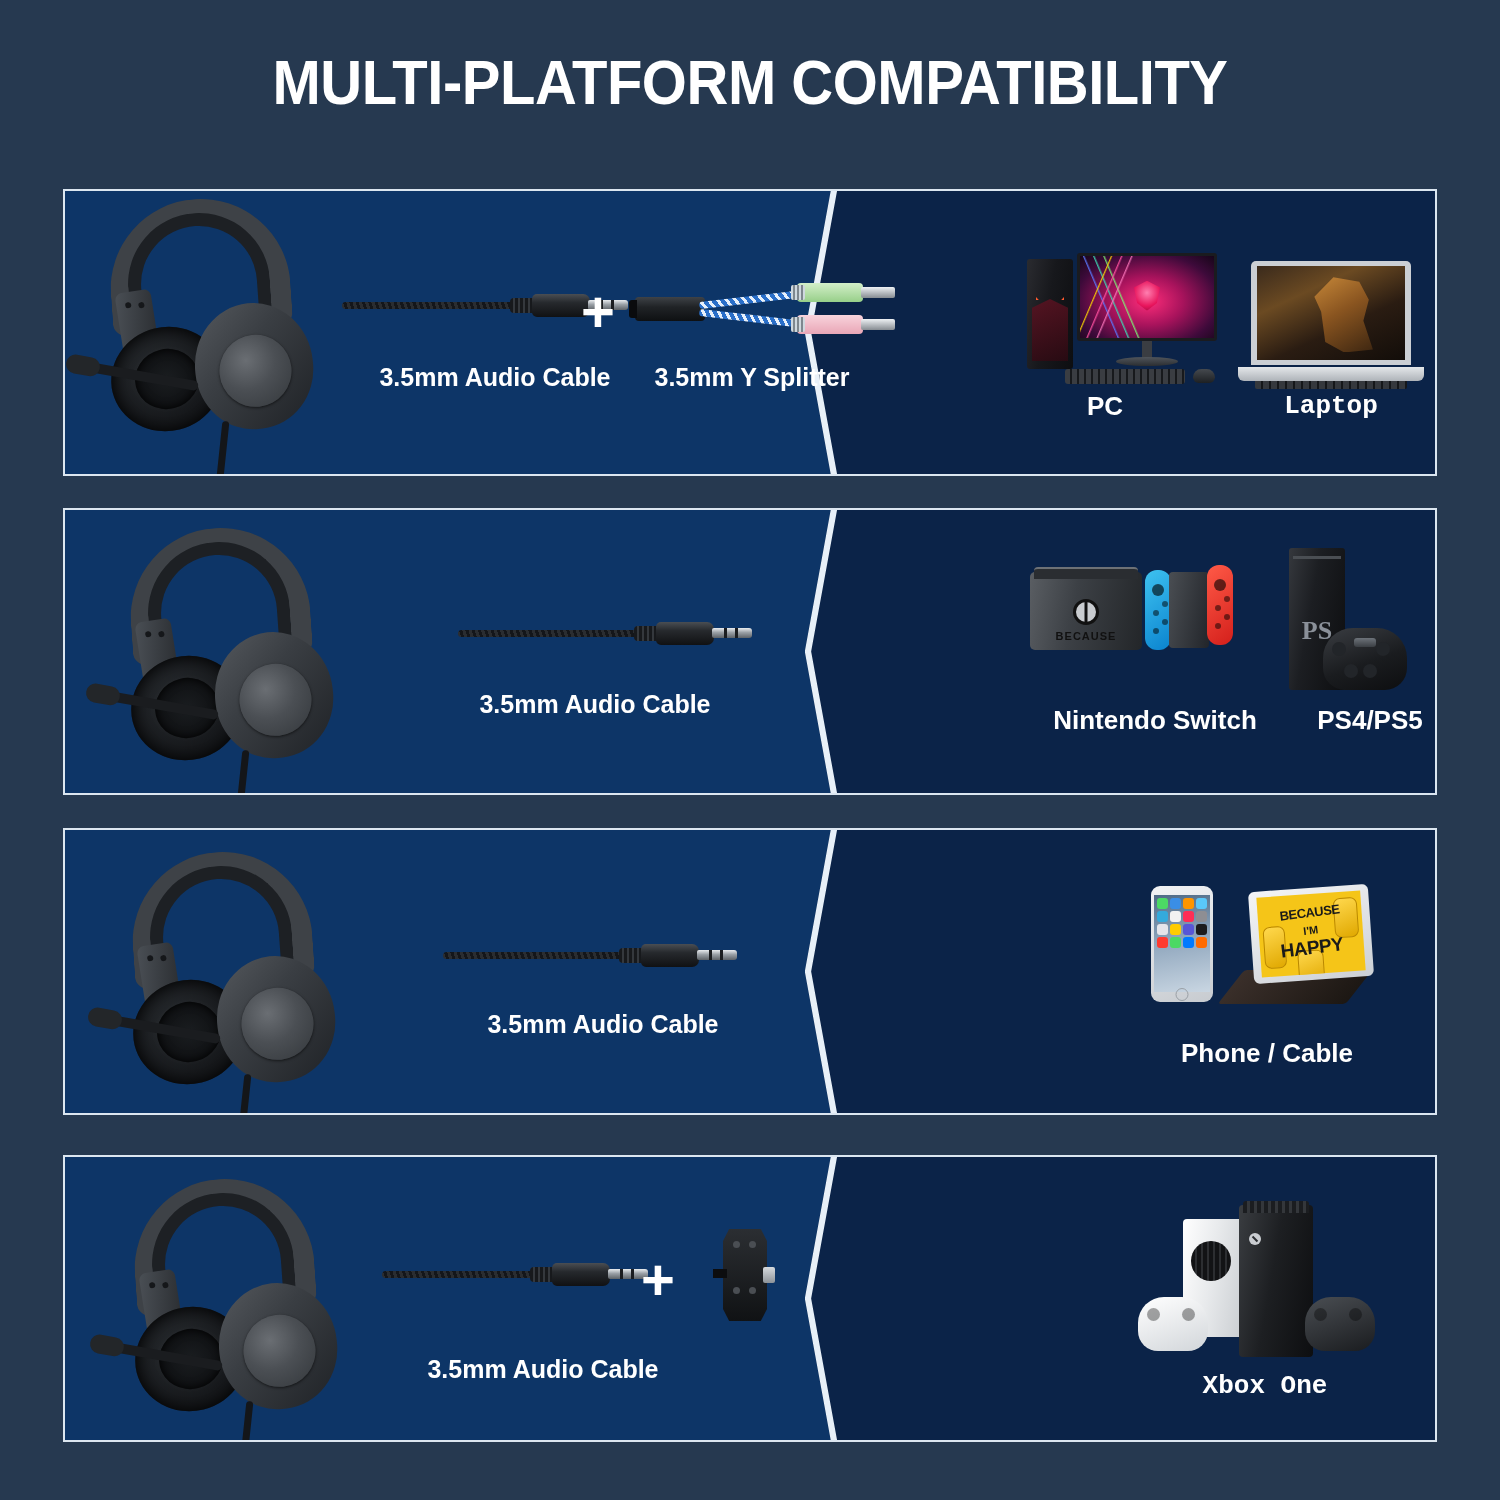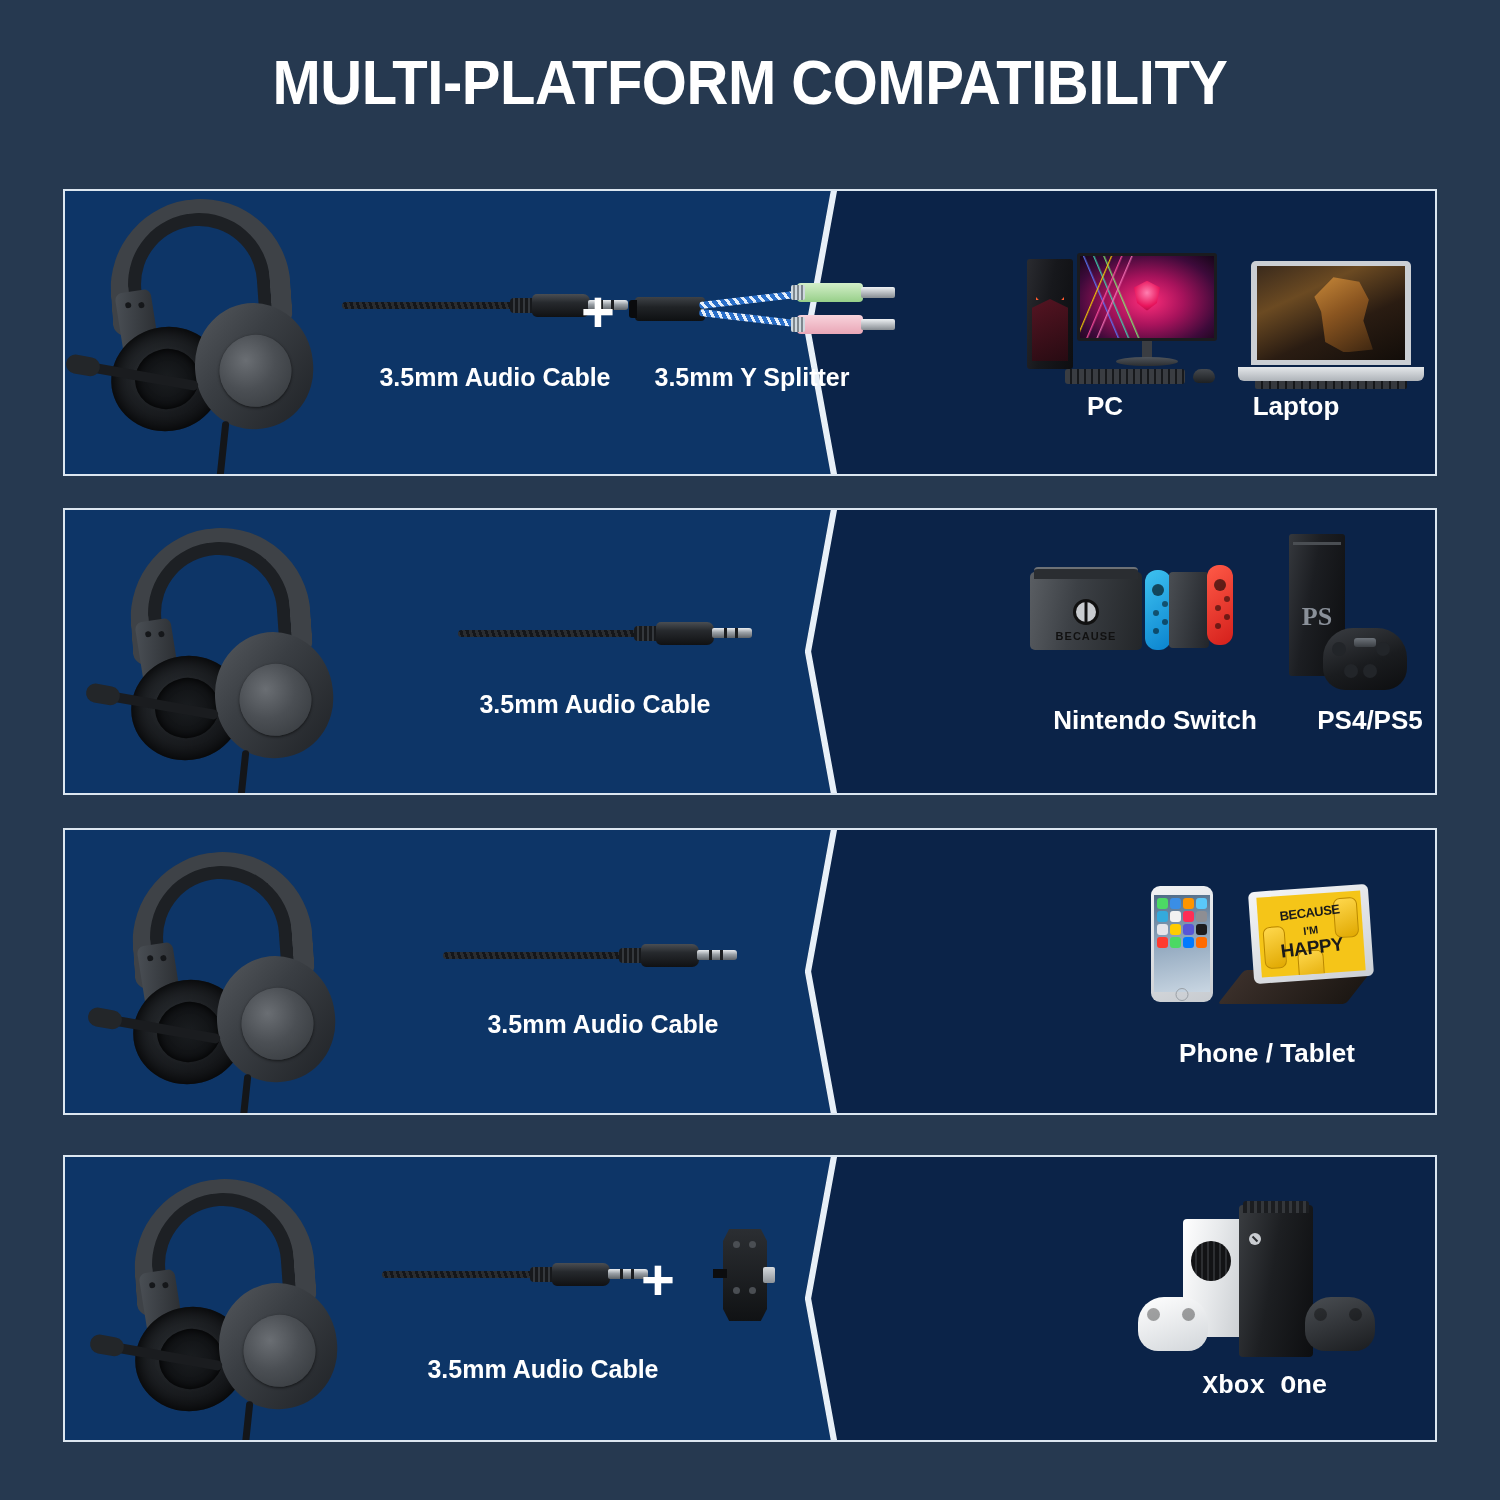--- a/index.html
+++ b/index.html
@@ -509,21 +509,21 @@
     <div class="pc-mouse" style="left:1128px;top:178px;"></div>
     <div class="dev-label" style="left:975px;top:200px;width:130px;">PC</div>
 
     <div class="lt-lid" style="left:1186px;top:70px;">
       <div class="lt-screen">
           <div class="lt-fig"></div>
         </div>
     </div>
     <div class="lt-kb" style="left:1190px;top:176px;"></div>
     <div class="lt-base" style="left:1173px;top:176px;"></div>
-    <div class="dev-label" style="left:1161px;top:200px;width:140px;">Laptop</div>
+    <div class="dev-label" style="left:1196px;top:200px;width:140px;font-family:Liberation Mono, monospace;">Laptop</div>
 
   </div>
 </div>
 
 <div class="panel" style="top:508px;height:287px;">
   <div class="panel-left"></div>
   <div class="chevron-dark"></div>
   <div class="chevron-line"></div>
   <div class="panel-inner">
 
@@ -549,21 +549,21 @@
     <div class="sw-dock" style="left:965px;top:62px;">
       <div class="sw-dock-top"></div>
       <div class="sw-logo"></div>
       <div class="sw-name">BECAUSE</div>
     </div>
     <div class="sw-jc blue" style="left:1080px;top:60px;"></div>
     <div class="sw-console" style="left:1104px;top:62px;"></div>
     <div class="sw-jc red" style="left:1142px;top:55px;"></div>
     <div class="dev-label" style="left:960px;top:195px;width:260px;">Nintendo Switch</div>
 
-    <div class="ps-body" style="left:1224px;top:24px;text-align:center;">
+    <div class="ps-body" style="left:1224px;top:38px;text-align:center;">
       <div class="ps-logo">PS</div>
     </div>
     <div class="ps-pad" style="left:1258px;top:118px;"></div>
     <div class="dev-label" style="left:1230px;top:195px;width:150px;">PS4/PS5</div>
 
   </div>
 </div>
 
 <div class="panel" style="top:828px;height:287px;">
   <div class="panel-left"></div>
@@ -616,21 +616,21 @@
     <div class="tb-body" style="left:1186px;top:58px;">
       <div class="tb-screen">
         <div class="tb-minion" style="left:4px;top:30px;width:22px;height:42px;"></div>
         <div class="tb-minion" style="right:4px;top:6px;width:24px;height:40px;"></div>
         <div class="tb-minion" style="left:36%;bottom:-10px;width:26px;height:34px;"></div>
         <div class="tb-t1">BECAUSE</div>
         <div class="tb-t2">I'M</div>
         <div class="tb-t3">HAPPY</div>
       </div>
     </div>
-    <div class="dev-label" style="left:1072px;top:208px;width:260px;">Phone / Tablet</div>
+    <div class="dev-label" style="left:1072px;top:208px;width:260px;">Phone / Cable</div>
 
   </div>
 </div>
 
 <div class="panel" style="top:1155px;height:287px;">
   <div class="panel-left"></div>
   <div class="chevron-dark"></div>
   <div class="chevron-line"></div>
   <div class="panel-inner">
 

